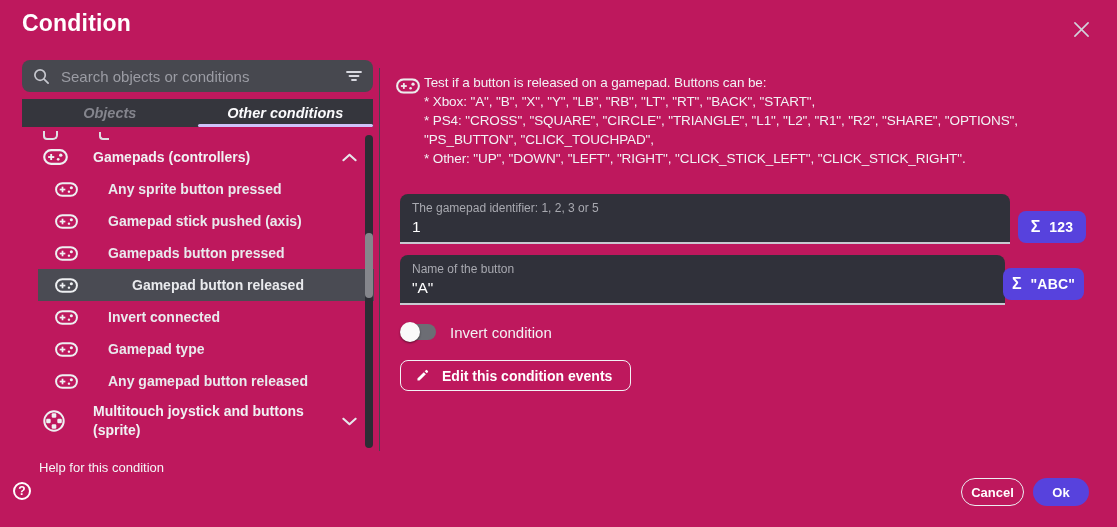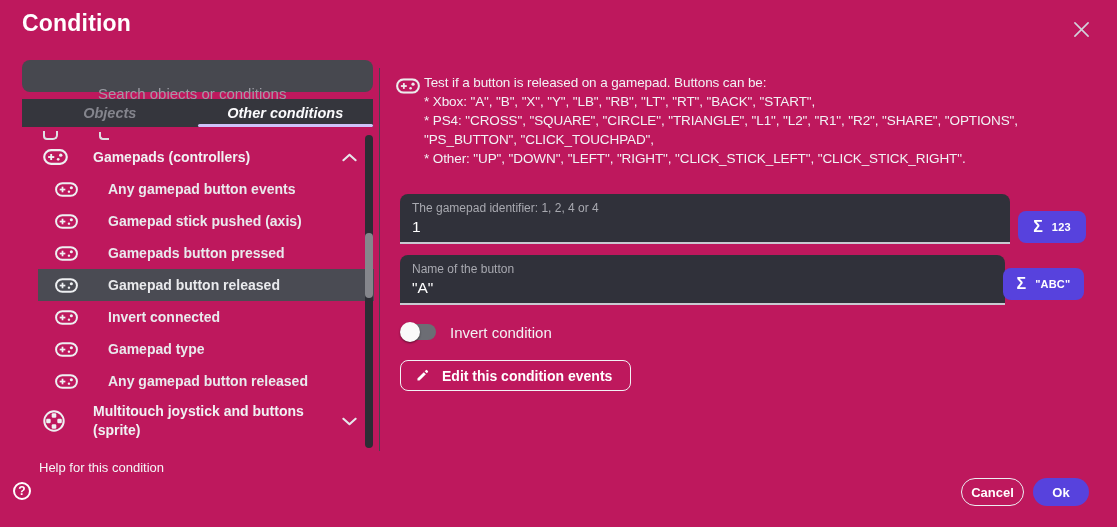--- a/index.html
+++ b/index.html
@@ -6,21 +6,21 @@
   .stage{position:relative;width:1117px;height:527px;background:#be185d;overflow:hidden;
          font-family:"Liberation Sans",sans-serif;}
   .abs{position:absolute;}
 
   
   .title{left:22px;top:10px;font-size:23px;font-weight:700;color:#ffffff;letter-spacing:.2px;}
   .close-btn{left:1066px;top:14px;width:30px;height:30px;display:flex;align-items:center;justify-content:center;cursor:pointer;}
 
   
   .searchbar{left:22px;top:60px;width:351px;height:32px;background:#47484f;border-radius:8px;
-             display:flex;align-items:center;gap:9px;padding:15px 11px;box-sizing:border-box;flex-direction:column;}
+             display:flex;align-items:center;gap:9px;padding:15px 11px;box-sizing:border-box;}
   .searchbar input{flex:1;background:transparent;border:none;outline:none;color:#e9e9ee;
                    font-size:15px;font-family:"Liberation Sans",sans-serif;}
   .searchbar input::placeholder{color:#9b9ca4;}
   .tabs{left:22px;top:99px;width:351px;height:28px;background:#35363d;display:flex;font-style:italic;}
   .tab{flex:1;display:flex;align-items:center;justify-content:center;position:relative;
        font-size:14.5px;font-weight:700;color:#84858d;cursor:pointer;}
   .tab.active{color:#fbfbfd;}
   .tab-underline{position:absolute;left:0;right:0;bottom:0;height:3px;background:#cfc3f9;border-radius:2px;}
 
   .list{left:0;top:128px;width:376px;height:327px;overflow:hidden;}
@@ -30,21 +30,21 @@
           border-bottom:2px solid #dfe0e4;border-radius:0 0 0 4px;}
   .rows{position:absolute;left:0;top:13px;width:376px;}
   .row{height:32px;margin-left:38px;margin-right:2px;display:flex;align-items:center;cursor:pointer;color:#e9eaed;}
   .row.cat{padding-left:5px;}
   .row.cat .ic{width:50px;}
   .row.sub{padding-left:17px;}
   .row.sub .ic{width:53px;}
   .ic{display:flex;align-items:center;color:#eef0f2;}
   .row .lbl{font-size:14px;font-weight:600;color:#e9eaed;}
   .row.cat .lbl{font-weight:700;color:#f0f1f3;}
-  .row.sel{background:#4a4b53;}
+  .row.sel{background:#4a4b53;gap:24px;}
   .row .chev{margin-left:auto;margin-right:17px;color:#e6e7eb;display:flex;}
   .row.tall{height:48px;}
   .row.tall .lbl{width:222px;line-height:19px;}
 
   .sb-track{left:365px;top:135px;width:8px;height:313px;background:#2c2d35;border-radius:4px;}
   .sb-thumb{left:365px;top:233px;width:8px;height:65px;background:#85868c;border-radius:4px;cursor:pointer;}
   .vdivider{left:379px;top:68px;width:1px;height:383px;background:#45464d;}
 
   
   .desc-icon{left:396px;top:78px;color:#eceded;display:flex;}
@@ -55,21 +55,21 @@
          box-sizing:border-box;padding:7px 12px 0;}
   .field .flabel{font-size:12px;color:#a8a9b0;display:block;}
   .field input{width:100%;background:transparent;border:none;outline:none;color:#ffffff;
                font-size:15.5px;margin-top:3px;padding:0;font-family:"Liberation Sans",sans-serif;}
   .field1{left:400px;top:194px;width:610px;height:50px;}
   .field2{left:400px;top:255px;width:605px;height:50px;}
 
   .expr-btn{background:#5742dd;border-radius:8px;display:flex;align-items:center;justify-content:center;
             gap:9px;color:#fff;cursor:pointer;border:none;}
   .expr-btn .sigma{font-size:16px;font-weight:700;}
-  .expr-btn .etxt{font-size:11px;font-weight:700;letter-spacing:.2px;text-align:center;}
+  .expr-btn .etxt{font-size:14px;font-weight:700;letter-spacing:.2px;text-align:center;}
   .expr1{left:1018px;top:211px;width:68px;height:32px;}
   .expr2{left:1003px;top:268px;width:81px;height:32px;}
 
   .toggle{left:400px;top:322px;width:37px;height:20px;cursor:pointer;}
   .toggle .track{position:absolute;left:3px;top:2px;width:33px;height:16px;background:#6c6d74;border-radius:8px;}
   .toggle .knob{position:absolute;left:0;top:0;width:20px;height:20px;background:#fafafa;border-radius:50%;
                 box-shadow:0 1px 2px rgba(0,0,0,.5);}
   .toggle-label{left:450px;top:324px;font-size:15px;font-weight:500;color:#f2f2f4;}
 
   .edit-btn{left:400px;top:360px;height:31px;padding:0 18px 0 14px;border:1px solid #f2f2f5;border-radius:8px;
@@ -175,21 +175,21 @@
               <use href="#ic-chevron-up"></use>
             </svg>
           </span>
       </div>
       <div class="row sub">
         <span class="ic">
             <svg width="23" height="15" viewBox="0 0 28 18">
               <use href="#ic-gamepad"></use>
             </svg>
           </span>
-        <span class="lbl">Any gamepad button events</span>
+        <span class="lbl">Any sprite button pressed</span>
       </div>
       <div class="row sub">
         <span class="ic">
             <svg width="23" height="15" viewBox="0 0 28 18">
               <use href="#ic-gamepad"></use>
             </svg>
           </span>
         <span class="lbl">Gamepad stick pushed (axis)</span>
       </div>
       <div class="row sub">
@@ -259,21 +259,21 @@
   </div>
   <div class="abs desc">
     <div>Test if a button is released on a gamepad. Buttons can be:</div>
     <div>* Xbox: "A", "B", "X", "Y", "LB", "RB", "LT", "RT", "BACK", "START",</div>
     <div>* PS4: "CROSS", "SQUARE", "CIRCLE", "TRIANGLE", "L1", "L2", "R1", "R2", "SHARE", "OPTIONS",</div>
     <div>"PS_BUTTON", "CLICK_TOUCHPAD",</div>
     <div>* Other: "UP", "DOWN", "LEFT", "RIGHT", "CLICK_STICK_LEFT", "CLICK_STICK_RIGHT".</div>
   </div>
 
   <div class="abs field field1">
-    <span class="flabel">The gamepad identifier: 1, 2, 4 or 4</span>
+    <span class="flabel">The gamepad identifier: 1, 2, 3 or 5</span>
     <input type="text" value="1" style="">
   </div>
   <button class="abs expr-btn expr1">
     <span class="sigma">Σ</span>
     <span class="etxt">123</span>
   </button>
 
   <div class="abs field field2">
     <span class="flabel">Name of the button</span>
     <input type="text" value="&quot;A&quot;" style="">

